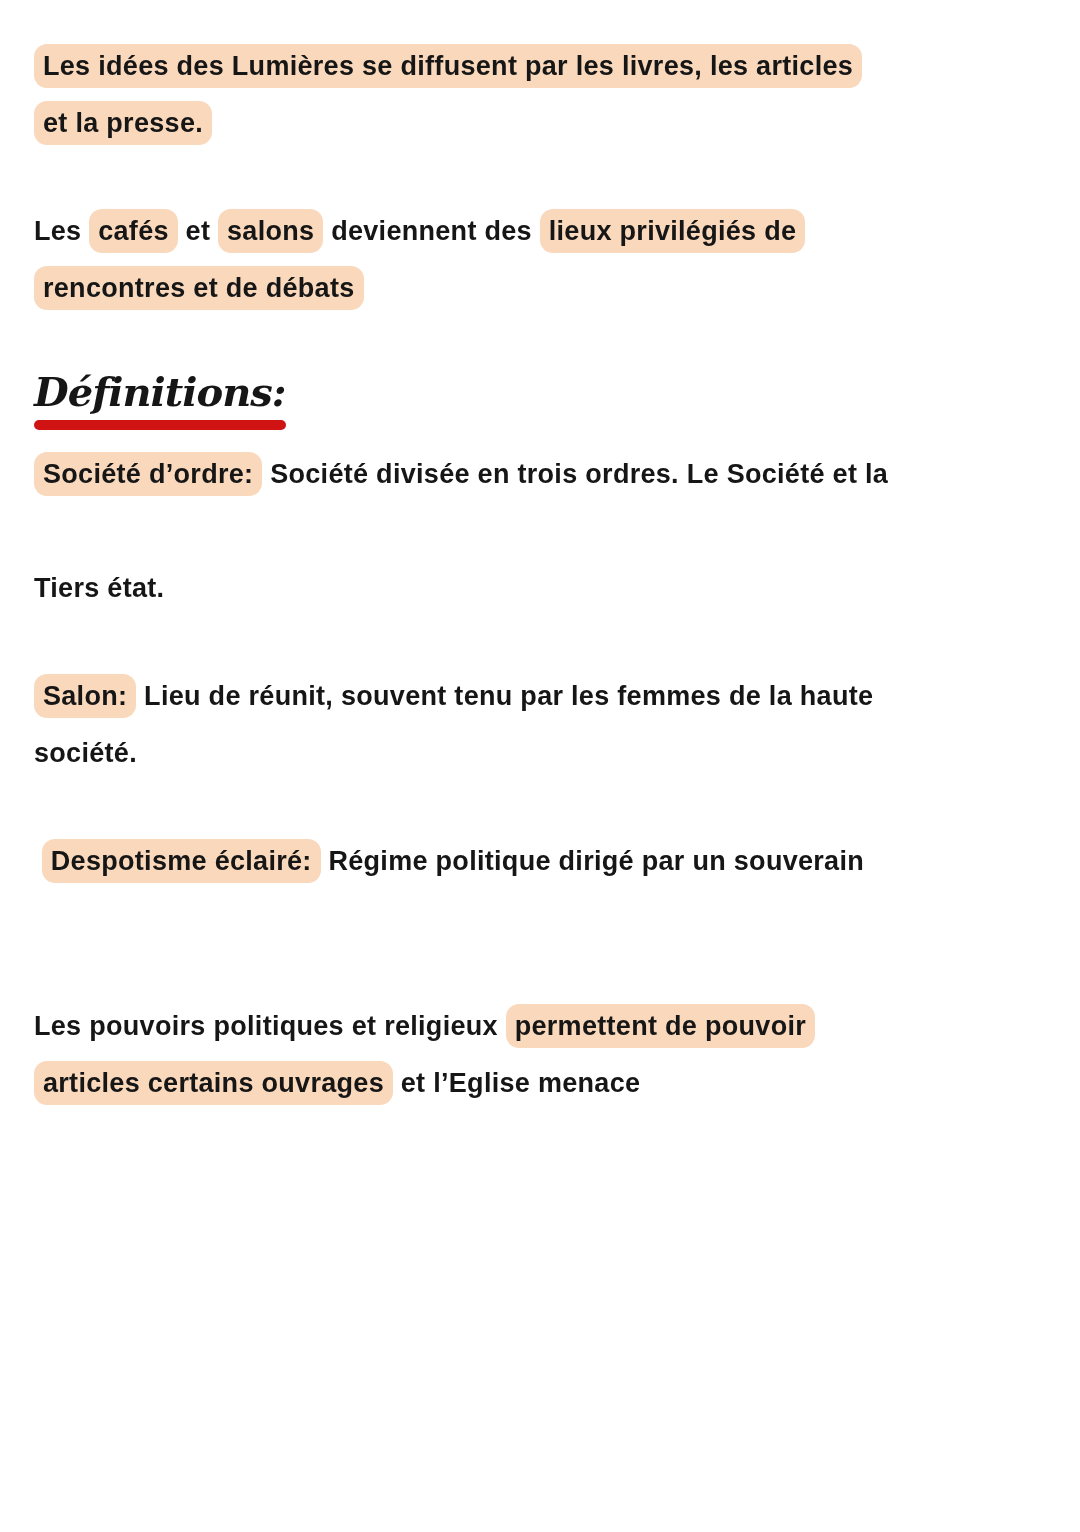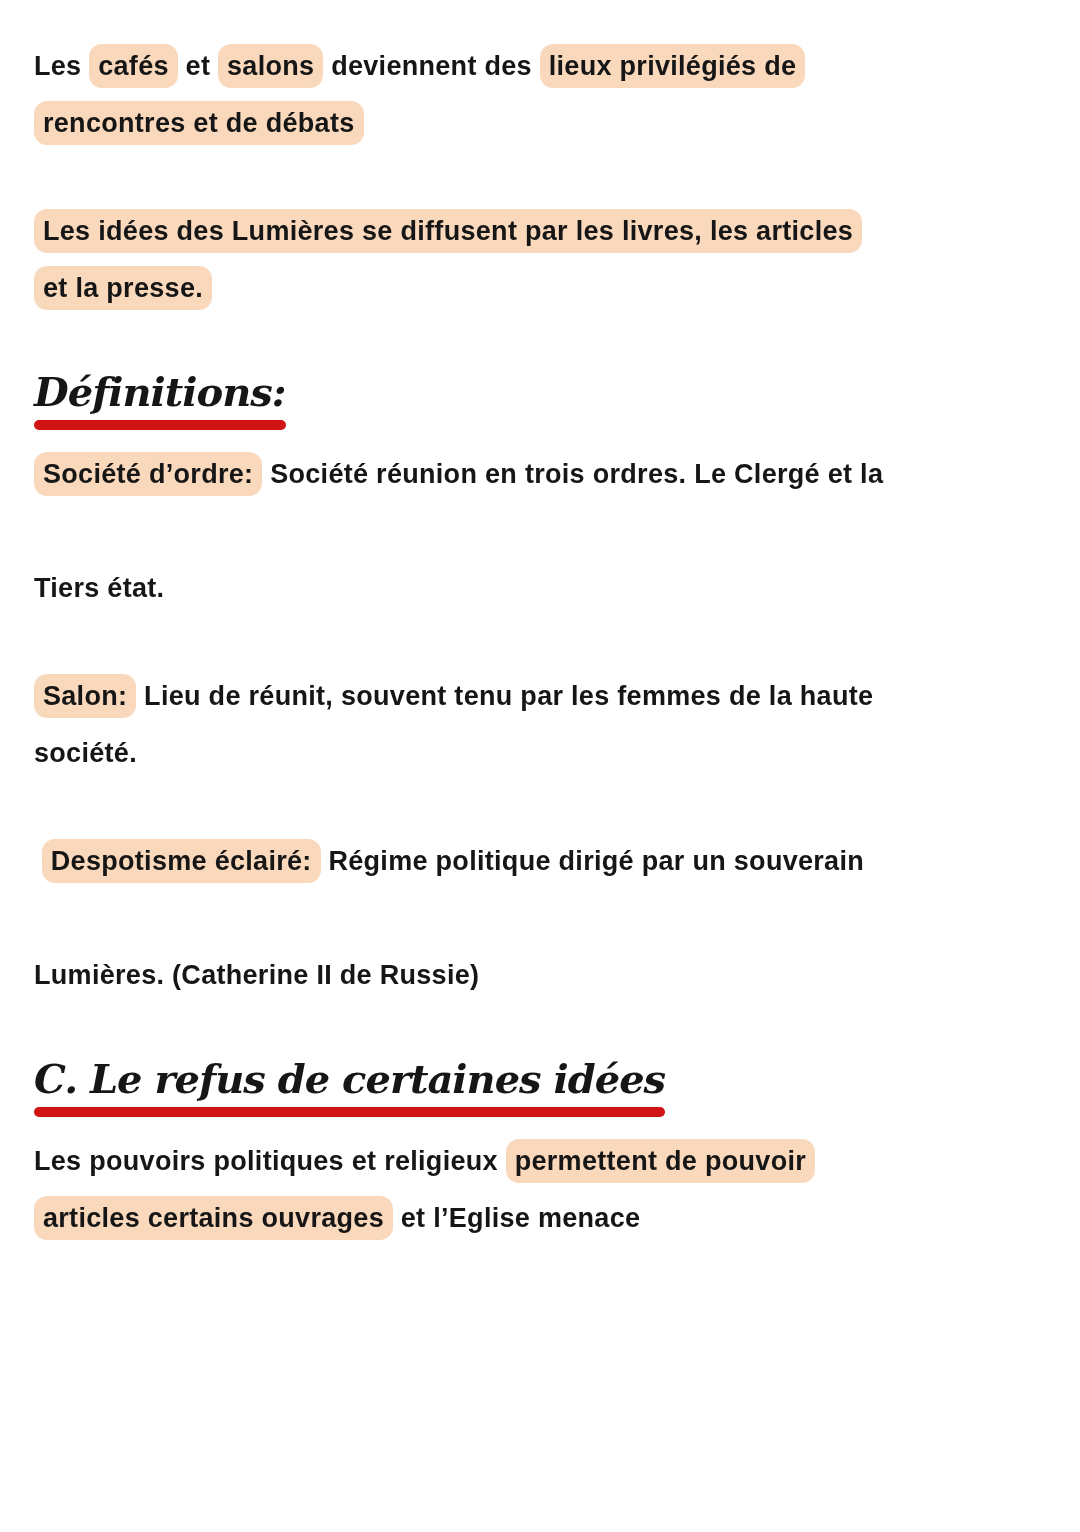--- a/index.html
+++ b/index.html
@@ -63,21 +63,20 @@
     height: 10px;
     margin-top: 4px;
     border-radius: 6px;
     background: var(--underline-color, #d01313);
   }
 </style>
 </head>
 <body>
 
 <main class="page">
+    <p class="body-paragraph"><span class="hl">Les idées des Lumières se diffusent par les livres, les articles</span><br><span class="hl">et la presse.</span></p>
     <p class="body-paragraph"><span class="plain">Les </span><span class="hl">cafés</span><span class="plain"> et </span><span class="hl">salons</span><span class="plain"> deviennent des </span><span class="hl">lieux privilégiés de</span><br><span class="hl">rencontres et de débats</span></p>
-    <p class="body-paragraph"><span class="hl">Les idées des Lumières se diffusent par les livres, les articles</span><br><span class="hl">et la presse.</span></p>
     <h2 class="script-heading"><span class="heading-wrap"><span class="heading-text">Définitions:</span><span class="red-underline"></span></span></h2>
-    <p class="body-paragraph"><span class="hl">Société d’ordre:</span><span class="plain"> Société réunion en trois ordres. Le Clergé et la</span><br><br><span class="plain">Tiers état.</span></p>
+    <p class="body-paragraph"><span class="hl">Société d’ordre:</span><span class="plain"> Société divisée en trois ordres. Le Société et la</span><br><br><span class="plain">Tiers état.</span></p>
     <p class="body-paragraph"><span class="hl">Salon:</span><span class="plain"> Lieu de réunit, souvent tenu par les femmes de la haute</span><br><span class="plain">société.</span></p>
-    <p class="body-paragraph"><span class="plain"> </span><span class="hl">Despotisme éclairé:</span><span class="plain"> Régime politique dirigé par un souverain</span><br><br><span class="plain">Lumières. (Catherine II de Russie)</span></p>
-    <h2 class="script-heading"><span class="heading-wrap"><span class="heading-text">C. Le refus de certaines idées</span><span class="red-underline"></span></span></h2>
+    <p class="body-paragraph"><span class="plain"> </span><span class="hl">Despotisme éclairé:</span><span class="plain"> Régime politique dirigé par un souverain</span><br><br></p>
     <p class="body-paragraph"><span class="plain">Les pouvoirs politiques et religieux </span><span class="hl">permettent de pouvoir</span><br><span class="hl">articles certains ouvrages</span><span class="plain"> et l’Eglise menace</span><br></p>
   </main>
 
 </body></html>

